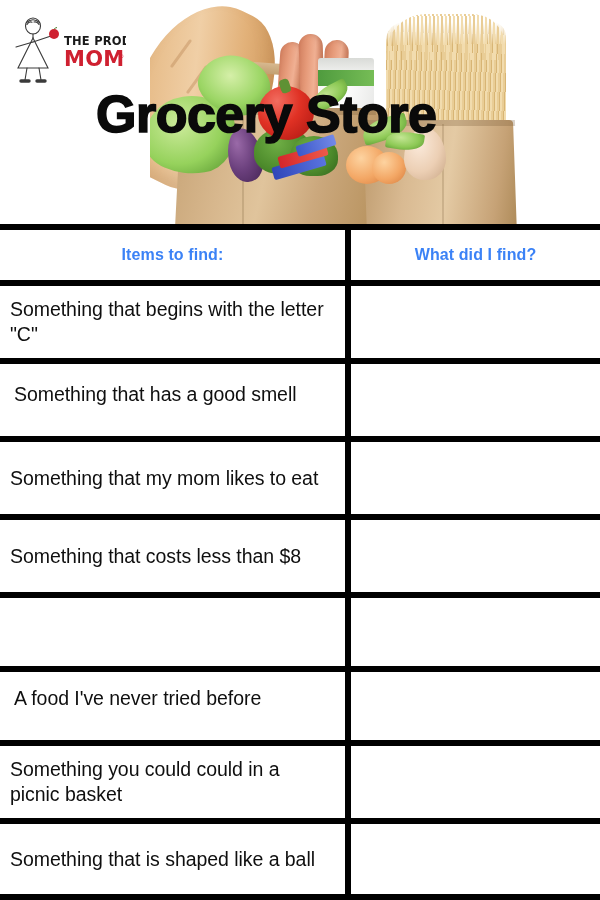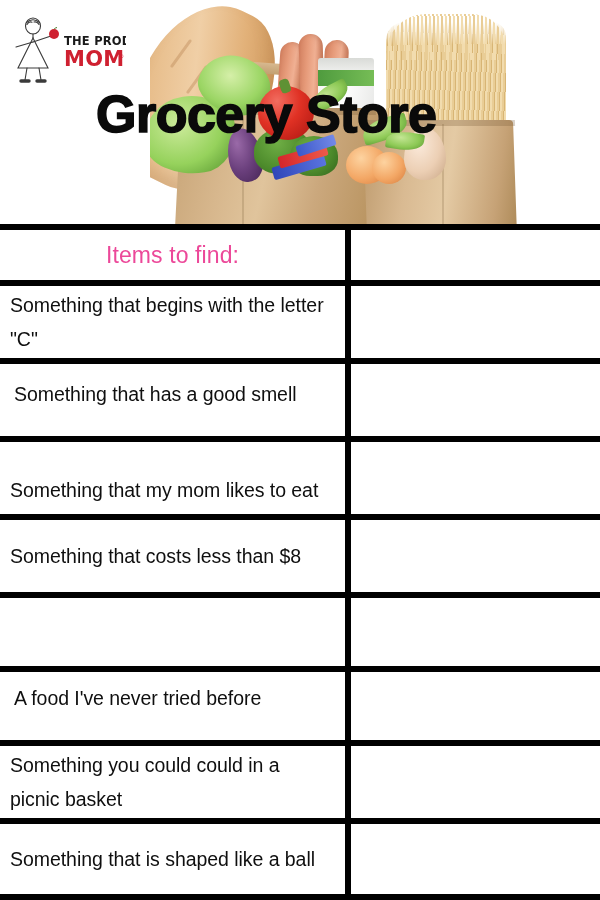--- a/index.html
+++ b/index.html
@@ -309,30 +309,30 @@
     display: flex;
     align-items: center;
     justify-content: center;
   }
   .hdr .cell-left,
   .hdr .cell-right {
     justify-content: center;
     padding: 0;
   }
   .hdr-text {
-    font-weight: 400;
-    font-size: 23px;
+    font-weight: 700;
+    font-size: 16px;
     line-height: 24px;
-    color: #ec4899;
+    color: #3b82f6;
     letter-spacing: 0.1px;
   }
   .item-text {
     font-weight: 400;
     font-size: 19.5px;
-    line-height: 34px;
+    line-height: 25px;
     color: #0f0f0f;
     letter-spacing: -0.05px;
   }
   .item-text.indent { padding-left: 4px; }
   .answer-text {
     font-weight: 400;
     font-size: 19px;
     color: #0f0f0f;
   }
 </style>
@@ -446,41 +446,44 @@
     <div class="rule" style="top:368px;"></div>
     <div class="rule" style="top:442px;"></div>
     <div class="rule" style="top:516px;"></div>
     <div class="rule" style="top:594px;"></div>
     <div class="rule" style="top:670px;"></div>
 
     <div class="row hdr" style="top:6px;height:50px;">
       <div class="cell-left">
         <span class="hdr-text">Items to find:</span>
       </div>
+      <div class="cell-right">
+        <span class="hdr-text">What did I find?</span>
+      </div>
     </div>
 
     <div class="row" style="top:62px;height:72px;">
       <div class="cell-left">
         <span class="item-text">Something that begins with the letter "C"</span>
       </div>
       <div class="cell-right">
         <span class="answer-text"></span>
       </div>
     </div>
 
     <div class="row" style="top:140px;height:60px;">
       <div class="cell-left">
         <span class="item-text indent">Something that has a good smell</span>
       </div>
       <div class="cell-right">
         <span class="answer-text"></span>
       </div>
     </div>
 
-    <div class="row" style="top:218px;height:72px;margin-top:12px;">
+    <div class="row" style="top:218px;height:72px;">
       <div class="cell-left">
         <span class="item-text">Something that my mom likes to eat</span>
       </div>
       <div class="cell-right">
         <span class="answer-text"></span>
       </div>
     </div>
 
     <div class="row" style="top:296px;height:72px;">
       <div class="cell-left">

